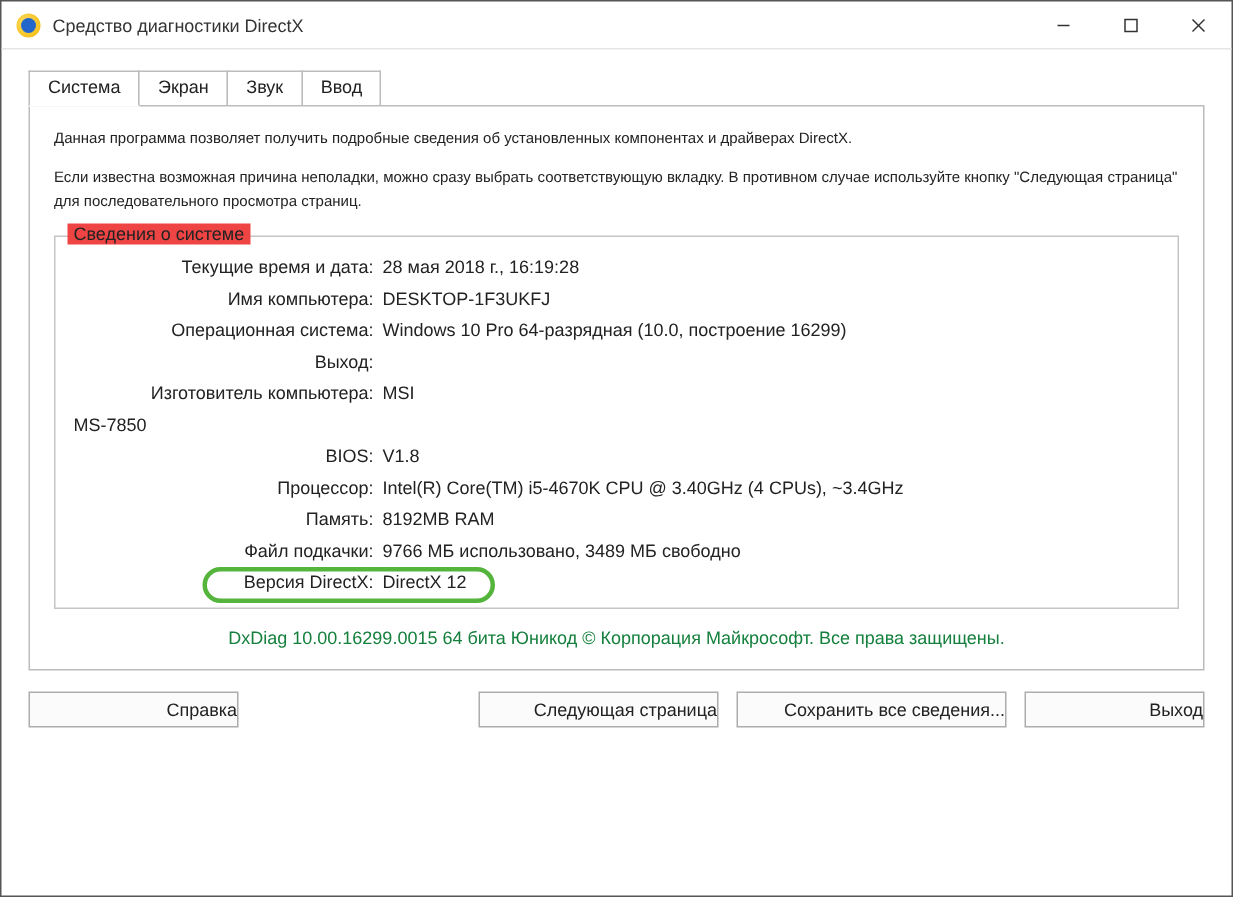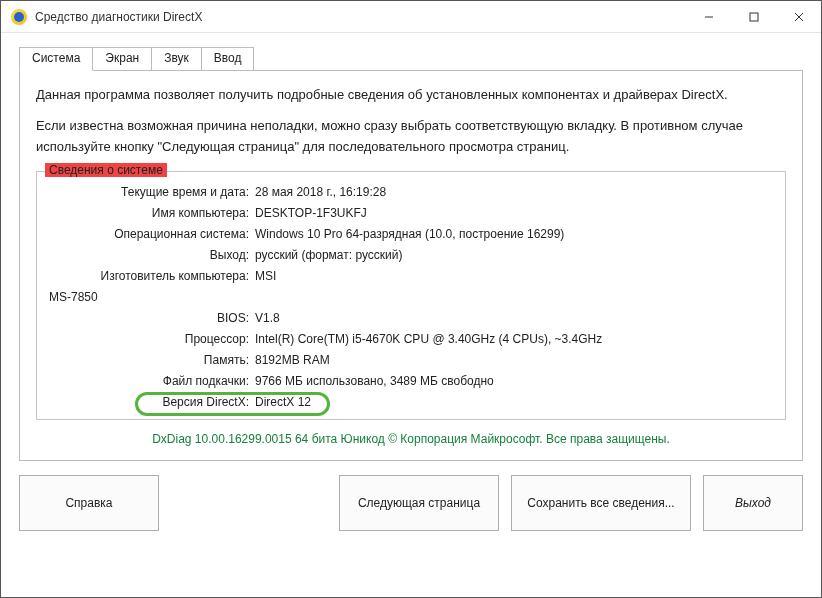--- a/index.html
+++ b/index.html
@@ -10,36 +10,36 @@
 .titlebar-icon::before { content: ""; position: absolute; top: 3px; left: 3px; width: 10px; height: 10px; border-radius: 50%; background: #2266cc; }
 .titlebar-title { font-size: 12px; color: #333; }
 .window-controls { margin-left: auto; display: flex; }
 .ctrl { width: 45px; height: 28px; display: flex; align-items: center; justify-content: center; font-size: 11px; color: #333; }
 .ctrl svg { width: 10px; height: 10px; }
 .client { padding: 14px 18px 14px 18px; }
 .tabrow { display: flex; position: relative; height: 24px; }
 .tab { border: 1px solid #bcbcbc; border-bottom: none; background: #fff; font-size: 12px; color: #222; padding: 3px 12px; margin-right: -1px; position: relative; z-index: 1; }
 .tab.active { background: #fff; border-bottom: 1px solid #fff; z-index: 3; }
 .tabcontent { border: 1px solid #bcbcbc; background: #fff; padding: 14px 16px 14px 16px; margin-top: -1px; position: relative; z-index: 2; }
-.intro { font-size: 13px; color: #222; line-height: 1.6; margin-bottom: 14px; }
+.intro { font-size: 10px; color: #222; line-height: 1.6; margin-bottom: 14px; }
 .fieldset { border: 1px solid #c5c5c5; padding: 10px 12px 6px 12px; position: relative; margin-top: 6px; }
 .legend { position: absolute; top: -9px; left: 8px; background: #ef4444; padding: 0 4px; font-size: 12px; color: #222; }
 .row { display: flex; font-size: 12px; color: #222; line-height: 1.75; }
 .label { width: 206px; text-align: right; padding-right: 6px; }
 .value { flex: 1; text-align: left; }
 .highlight { position: absolute; border: 3px solid #54b43c; border-radius: 18px; pointer-events: none; }
 .check-row { display: flex; align-items: center; font-size: 12px; color: #222; margin-top: 10px; }
 .check-row input { width: 13px; height: 13px; margin-right: 6px; }
 .footer-line { font-size: 12px; color: #15803d; text-align: center; margin-top: 12px; }
 .buttonbar { display: flex; gap: 12px; margin-top: 14px; }
-.btn { font-size: 12px; color: #222; background: #fbfbfb; border: 1px solid #adadad; padding: 20px 0; text-align: center; }
+.btn { font-size: 12px; color: #222; background: #fbfbfb; border: 1px solid #adadad; padding: 4px 0; text-align: right; }
 .btn-help { width: 140px; }
 .btn-next { width: 160px; margin-left: auto; }
 .btn-save { width: 180px; }
-.btn-exit { width: 100px; font-style: italic; }
+.btn-exit { width: 120px; }
 </style>
 </head>
 <body>
 
 <div class="window">
   <div class="titlebar">
     <div class="titlebar-icon"></div>
     <div class="titlebar-title">Средство диагностики DirectX</div>
     <div class="window-controls">
       <div class="ctrl">
@@ -85,21 +85,20 @@
         <div class="row">
             <div class="label">Имя компьютера:</div>
             <div class="value">DESKTOP-1F3UKFJ</div>
           </div>
         <div class="row">
             <div class="label">Операционная система:</div>
             <div class="value">Windows 10 Pro 64-разрядная (10.0, построение 16299)</div>
           </div>
         <div class="row">
             <div class="label">Выход:</div>
-            <div class="value">русский (формат: русский)</div>
           </div>
         <div class="row">
             <div class="label">Изготовитель компьютера:</div>
             <div class="value">MSI</div>
           </div>
         <div class="row">
             <div class="value">MS-7850</div>
           </div>
         <div class="row">
             <div class="label">BIOS:</div>

